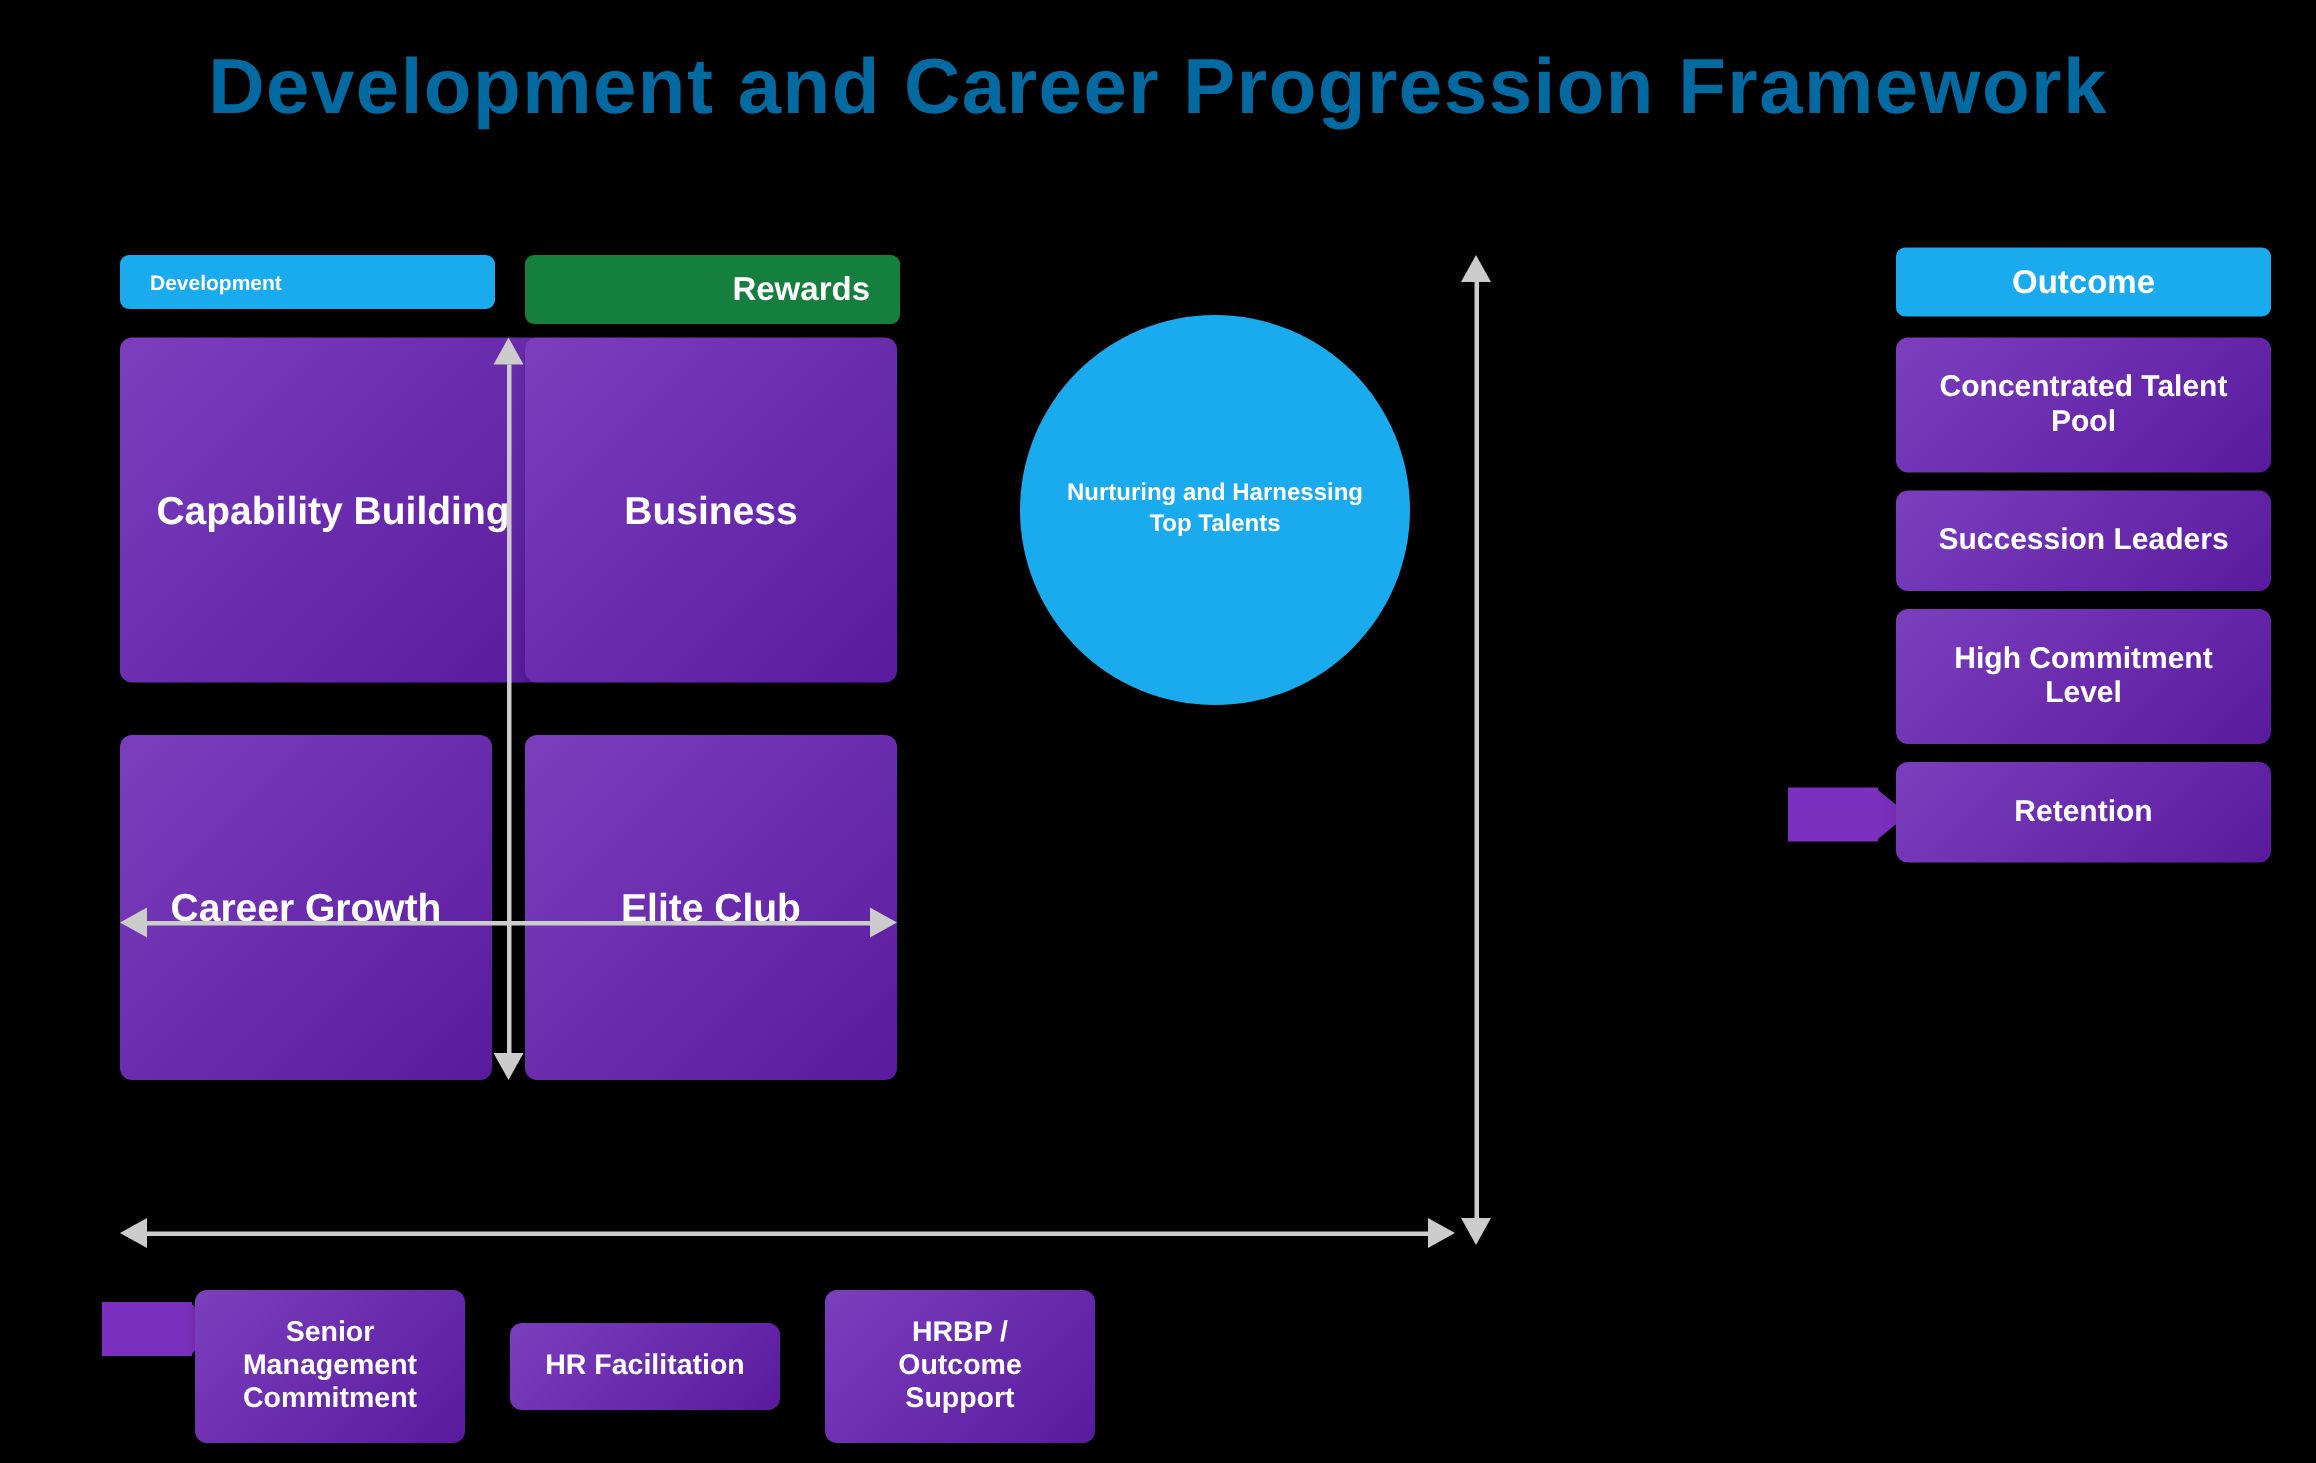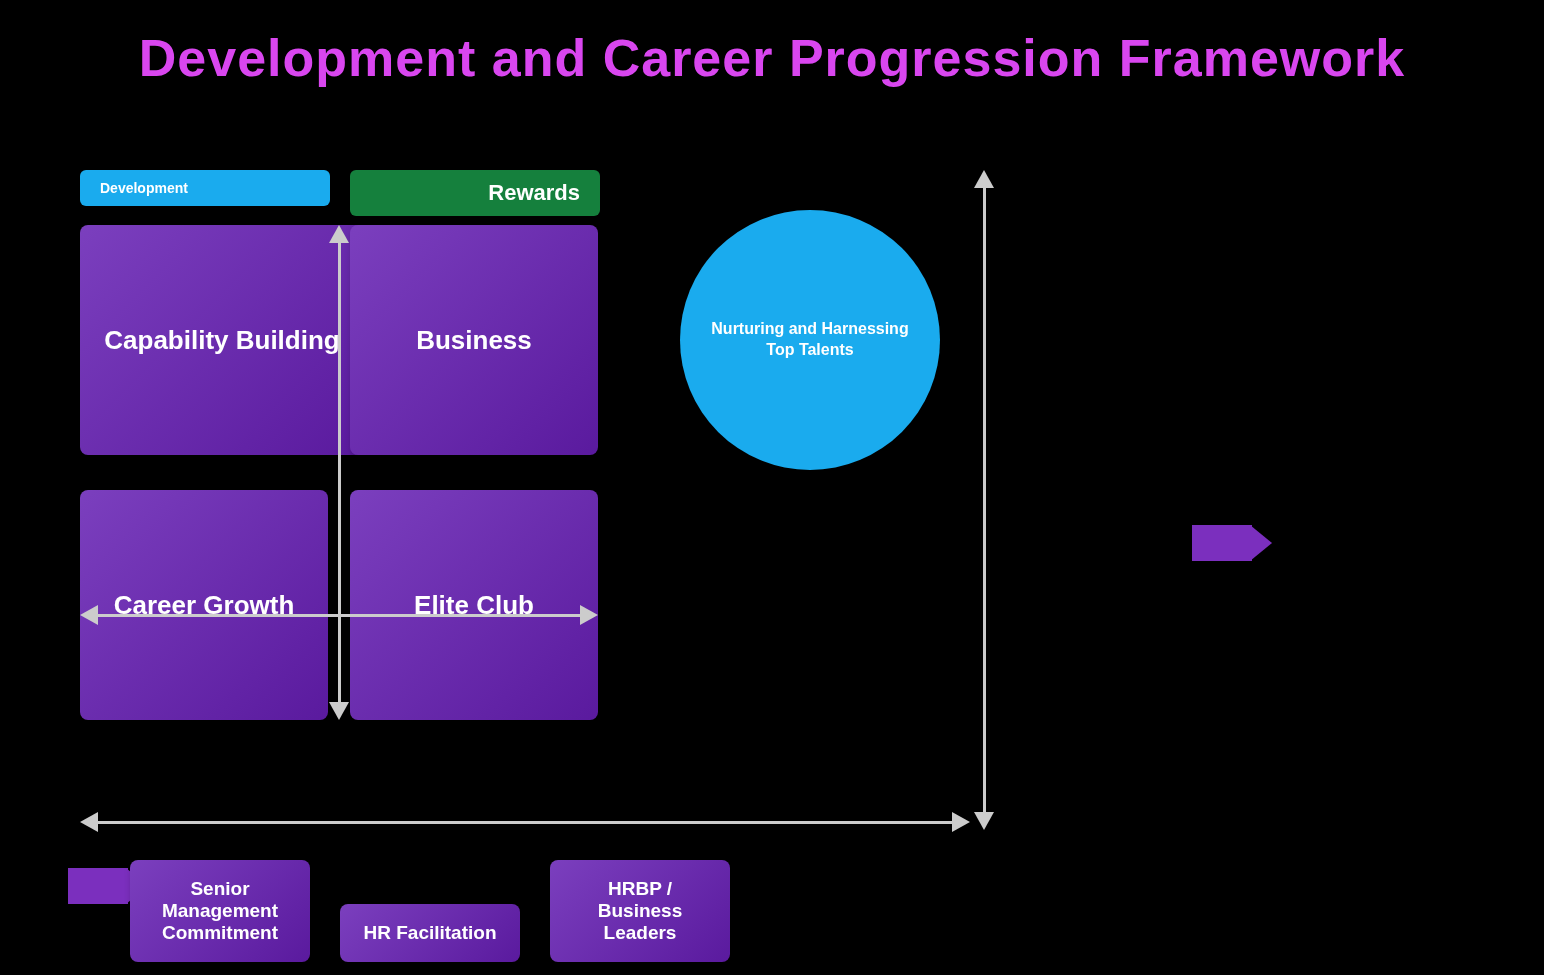--- a/index.html
+++ b/index.html
@@ -6,21 +6,21 @@
     body {
       background: #000;
       width: 1544px;
       height: 975px;
       overflow: hidden;
       font-family: Arial, sans-serif;
       position: relative;
     }
 
     .page-title {
-      color: #d946ef;
+      color: #0369a1;
       font-size: 52px;
       font-weight: bold;
       text-align: center;
       padding-top: 28px;
       padding-bottom: 10px;
       letter-spacing: 1px;
     }
 
     .main-area {
       position: absolute;
@@ -240,21 +240,21 @@
       background: #ccc;
     }
 
     
     .bottom-boxes {
       position: absolute;
       left: 130px;
       top: 750px;
       display: flex;
       gap: 30px;
-      align-items: flex-end;
+      align-items: center;
     }
 
     .bottom-box {
       background: linear-gradient(135deg, #7b3fbe, #5a1a9e);
       border-radius: 8px;
       color: #fff;
       font-size: 19px;
       font-weight: bold;
       text-align: center;
       padding: 18px 16px;
@@ -377,21 +377,28 @@
     <div class="arrow-down"></div>
   </div>
 
   <div class="purple-arrow-bottom">
     <div class="purple-arrow-shape"></div>
   </div>
 
   <div class="bottom-boxes">
     <div class="bottom-box">Senior Management Commitment</div>
     <div class="bottom-box">HR Facilitation</div>
-    <div class="bottom-box">HRBP / Business Leaders</div>
+    <div class="bottom-box">HRBP / Outcome Support</div>
   </div>
 
   <div class="outcome-arrow">
     <div class="purple-arrow-shape"></div>
   </div>
 
+  <div class="outcome-section">
+    <div class="outcome-header">Outcome</div>
+    <div class="outcome-box">Concentrated Talent Pool</div>
+    <div class="outcome-box">Succession Leaders</div>
+    <div class="outcome-box">High Commitment Level</div>
+    <div class="outcome-box">Retention</div>
+  </div>
 
 </div>
 
 </body></html>

